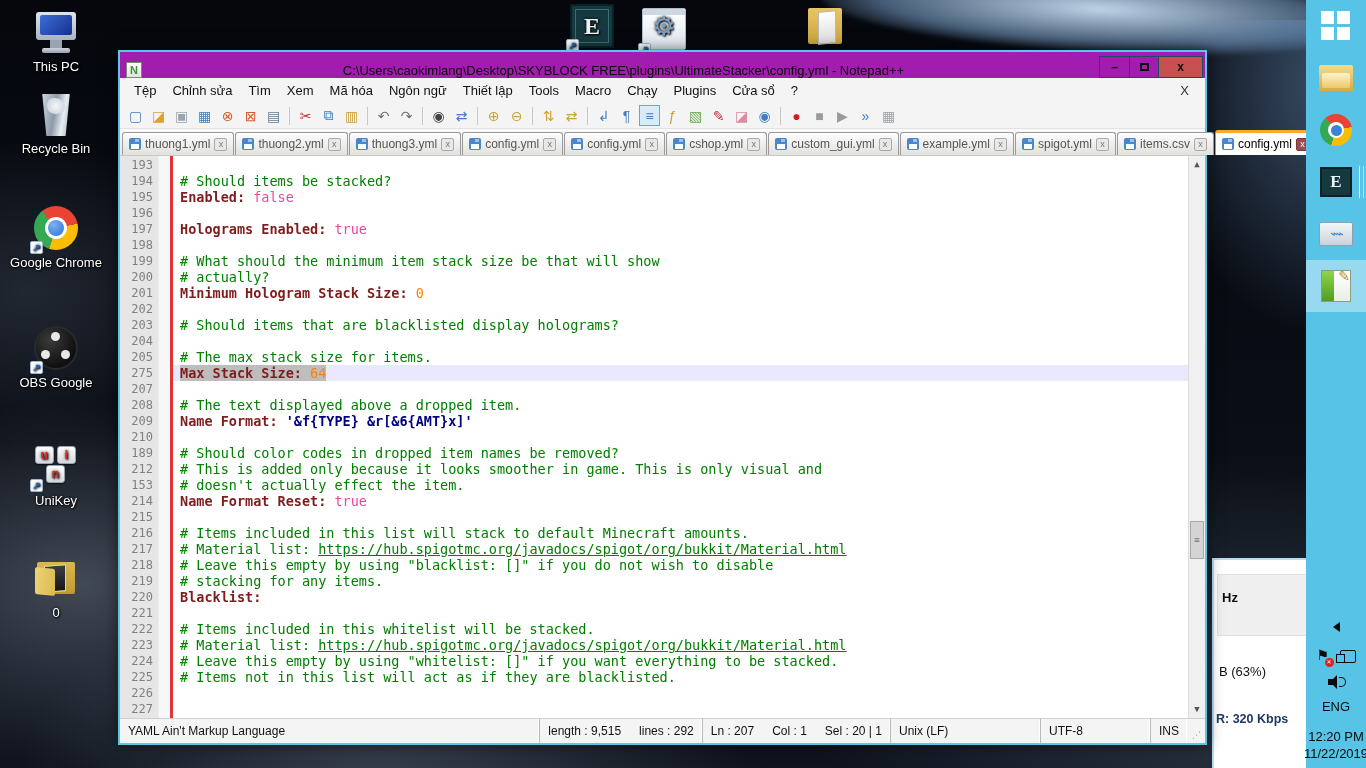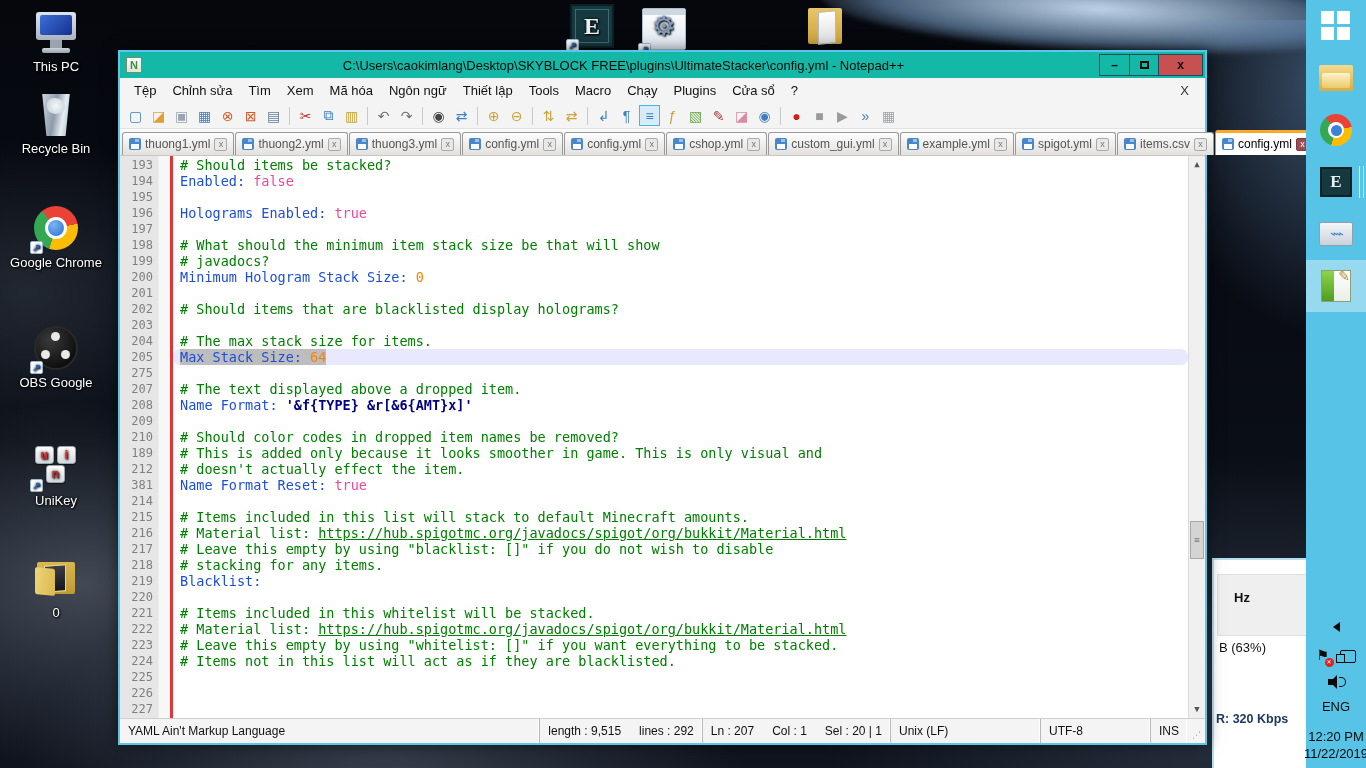--- a/index.html
+++ b/index.html
@@ -60,30 +60,30 @@
   .art-gear .win { position:absolute; left:2px; top:0; width:44px; height:42px; background:linear-gradient(#ffffff,#dfe7ef); border:1px solid #aebdcc; border-radius:2px; }
   .art-gear .win::before { content:"⚙"; position:absolute; left:0; right:0; top:2px; text-align:center; font-size:26px; color:#7e9ec2; }
   .art-gear .win::after { content:""; position:absolute; left:0; top:0; right:0; height:6px; background:#cdd8e3; }
   .art-foldertop .bk { position:absolute; left:6px; top:2px; width:34px; height:36px; background:linear-gradient(#e8c666,#caa33d); border-radius:2px; }
   .art-foldertop .pg { position:absolute; left:16px; top:5px; width:18px; height:33px; background:linear-gradient(#ffffff,#dcdcdc); border:1px solid #b9b9b9; transform:skewY(-6deg); }
 
   
   .frag { position:absolute; left:1212px; top:558px; width:96px; height:212px; background:#fff;
     border:2px solid #b5dff0; border-right:none; z-index:2; font-size:13px; color:#111; }
   .frag .panel { position:absolute; left:3px; right:0; top:14px; height:62px; background:#efefef; border:1px solid #e0e0e0; }
-  .frag .t1 { position:absolute; left:20px; top:30px; font-weight:bold; }
-  .frag .t2 { position:absolute; left:5px; top:80px; }
+  .frag .t1 { position:absolute; left:8px; top:30px; font-weight:bold; }
+  .frag .t2 { position:absolute; left:5px; top:104px; }
   .frag .t3 { position:absolute; left:2px; top:152px; color:#1f3864; font-weight:bold; font-size:12.5px; }
 
   
   .npp { position:absolute; left:118px; top:50px; width:1089px; height:695px; z-index:3;
     background:#f4f4f4; border:2px solid #5bc6e8; box-shadow:0 0 14px rgba(0,0,0,.55);
     display:flex; flex-direction:column; font-size:13px; color:#000; }
 
-  .titlebar { height:26px; background:#14b8a6; display:flex; align-items:center; flex:none; }
+  .titlebar { height:26px; background:#a21caf; display:flex; align-items:flex-end; flex:none; }
   .tb-icon { width:16px; height:16px; margin:0 6px; background:linear-gradient(#fdfdfd,#dfe5d8); border:1px solid #7a8a6d; position:relative; }
   .tb-icon::after { content:"N"; position:absolute; left:0; right:0; top:0; text-align:center; font-size:11px; font-weight:bold; color:#3f8f3f; line-height:14px; }
   .tb-title { flex:1; text-align:center; font-size:13px; color:#0a0a0a; white-space:nowrap; overflow:hidden; }
   .tb-btns { display:flex; margin-right:2px; border:1px solid #1c4a5e; }
   .tb-btn { width:29px; height:20px; display:flex; align-items:center; justify-content:center; font-size:12px; font-weight:bold; color:#0a0a0a; border-left:1px solid #1c4a5e; cursor:pointer; }
   .tb-btn:first-child { border-left:none; }
   .tb-btn.close { width:44px; background:#c75050; }
   .tb-btn .maxbox { width:9px; height:8px; border:2px solid #0a0a0a; display:block; }
 
   .menubar { height:25px; background:#f4f4f4; display:flex; align-items:center; padding:0 6px; flex:none; }
@@ -105,25 +105,25 @@
   .tab-x { width:13px; height:13px; font-size:9px; line-height:11px; text-align:center; color:#777; border:1px solid #aaa; background:#e8e8e8; border-radius:2px; flex:none; }
   .tab.active .tab-x { background:#9e4a52; border-color:#7c3a40; color:#fff; }
   .tab-scroll { margin-left:auto; display:flex; gap:2px; margin-bottom:2px; }
   .tab-scroll b { width:17px; height:17px; border:1px solid #9a9a9a; background:linear-gradient(#fff,#e4e4e4); font-size:10px; text-align:center; line-height:15px; color:#333; font-weight:normal; cursor:pointer; }
 
   .editor { flex:1; display:flex; background:#fff; overflow:hidden; font-family:"DejaVu Sans Mono","Liberation Mono",monospace; }
   .gutter { width:38px; background:#e6e6e6; color:#808080; font-size:12px; text-align:right; padding:1px 5px 0 0; flex:none; }
   .gutter div { height:16px; line-height:16px; }
   .marks { width:12px; background:#f7f7f7; border-left:1px solid #eee; flex:none; }
   .chgbar { width:3px; background:#e03535; flex:none; }
-  .code { flex:1; padding:1px 0 0 0; overflow:hidden; position:relative; }
+  .code { flex:1; padding:1px 0 0 0; overflow:hidden; position:relative;margin-top:16px; }
   .cl { height:16px; line-height:16px; font-size:13.5px; white-space:pre; padding-left:7px; }
-  .cl.cur { background:#e8e8ff;border-radius:7px; }
+  .cl.cur { background:#e8e8ff; }
   .sg-c { color:#008000; }
-  .sg-k { color:#1d4ed8; font-weight:normal; }
+  .sg-k { color:#7f1d1d; font-weight:bold; }
   .sg-s { color:#000080; font-weight:bold; }
   .sg-b { color:#ec4899; }
   .sg-n { color:#ff8000; }
   .sg-l { color:#008000; text-decoration:underline; }
   .selbg { background:#bdbdbd; }
   .caret { display:inline-block; width:2px; height:13px; background:#7030a0; vertical-align:-2px; margin-right:-2px; }
 
   .vscroll { width:17px; background:#f0f0f0; border-left:1px solid #dcdcdc; display:flex; flex-direction:column; flex:none; }
   .vs-btn { height:17px; text-align:center; font-size:9px; color:#555; line-height:16px; background:#f0f0f0; cursor:pointer; }
   .vs-track { flex:1; position:relative; }
@@ -403,21 +403,21 @@
           <div>203</div>
           <div>204</div>
           <div>205</div>
           <div>275</div>
           <div>207</div>
           <div>208</div>
           <div>209</div>
           <div>210</div>
           <div>189</div>
           <div>212</div>
-          <div>381</div>
+          <div>153</div>
           <div>214</div>
           <div>215</div>
           <div>216</div>
           <div>217</div>
           <div>218</div>
           <div>219</div>
           <div>220</div>
           <div>221</div>
           <div>222</div>
           <div>223</div>
@@ -428,21 +428,21 @@
         </div>
       <div class="marks"></div>
       <div class="chgbar"></div>
       <div class="code" id="code">
           <div class="cl"><span class="sg-c"># Should items be stacked?</span></div>
           <div class="cl"><span class="sg-k">Enabled:</span><span> </span><span class="sg-b">false</span></div>
           <div class="cl"></div>
           <div class="cl"><span class="sg-k">Holograms Enabled:</span><span> </span><span class="sg-b">true</span></div>
           <div class="cl"></div>
           <div class="cl"><span class="sg-c"># What should the minimum item stack size be that will show</span></div>
-          <div class="cl"><span class="sg-c"># javadocs?</span></div>
+          <div class="cl"><span class="sg-c"># actually?</span></div>
           <div class="cl"><span class="sg-k">Minimum Hologram Stack Size:</span><span> </span><span class="sg-n">0</span></div>
           <div class="cl"></div>
           <div class="cl"><span class="sg-c"># Should items that are blacklisted display holograms?</span></div>
           <div class="cl"></div>
           <div class="cl"><span class="sg-c"># The max stack size for items.</span></div>
           <div class="cl cur"><span class="caret"></span><span class="sg-k selbg">Max Stack Size:</span><span class=" selbg"> </span><span class="sg-n selbg">64</span></div>
           <div class="cl"></div>
           <div class="cl"><span class="sg-c"># The text displayed above a dropped item.</span></div>
           <div class="cl"><span class="sg-k">Name Format:</span><span> </span><span class="sg-s">'&amp;f{TYPE} &amp;r[&amp;6{AMT}x]'</span></div>
           <div class="cl"></div>

